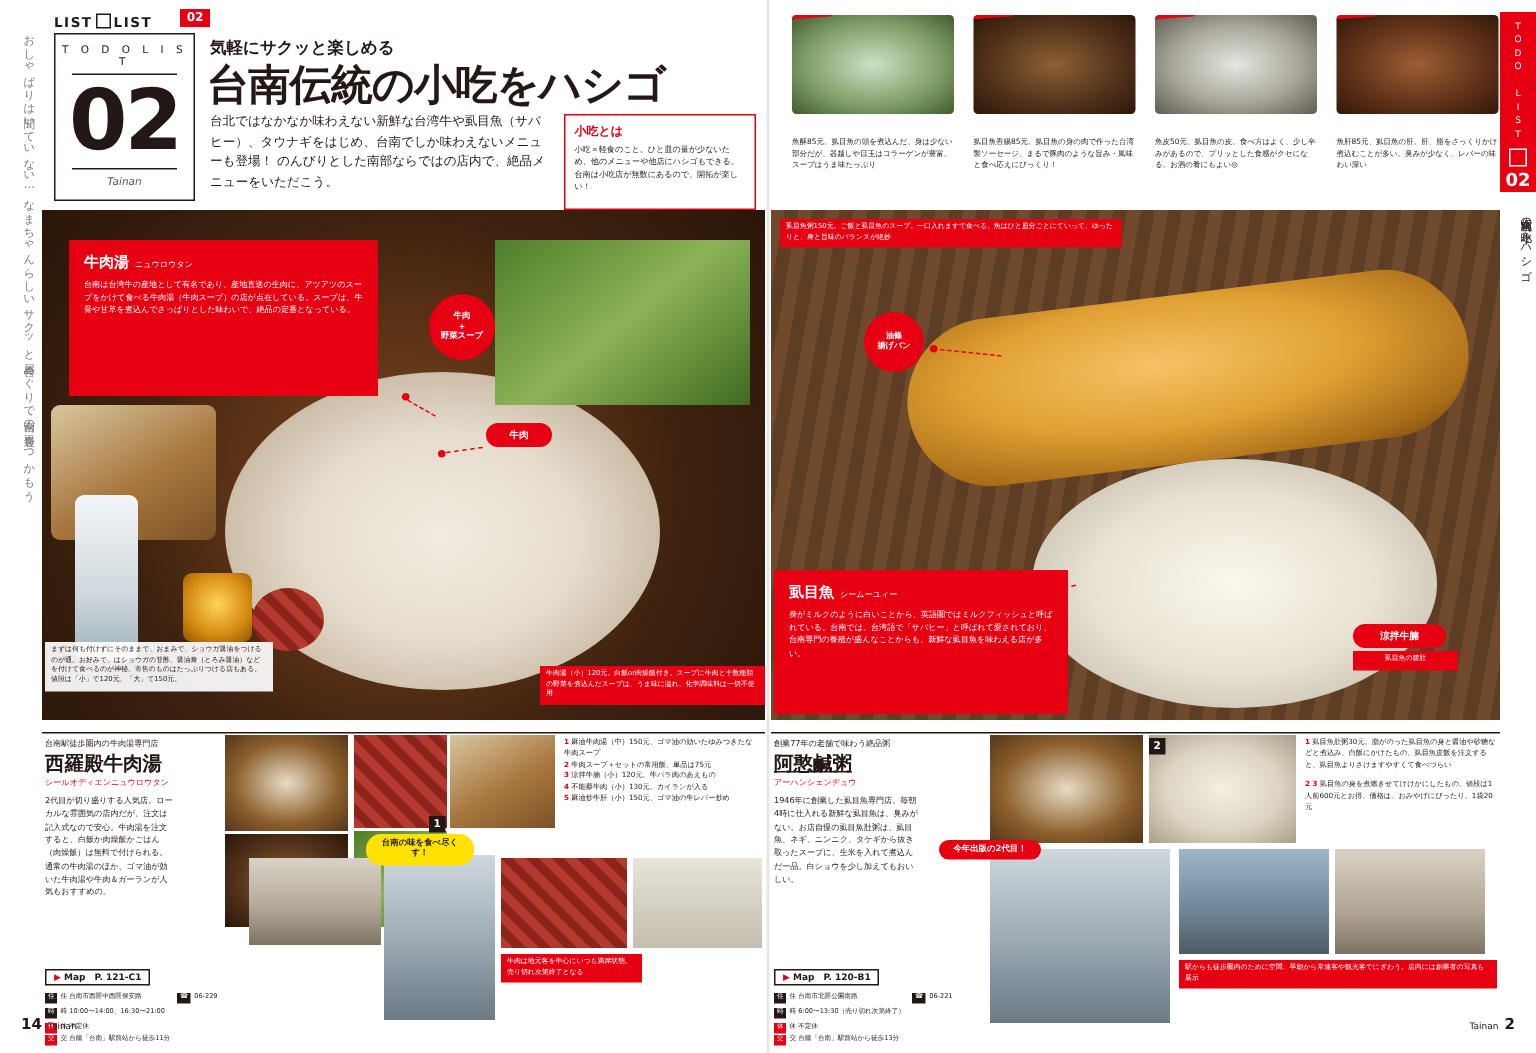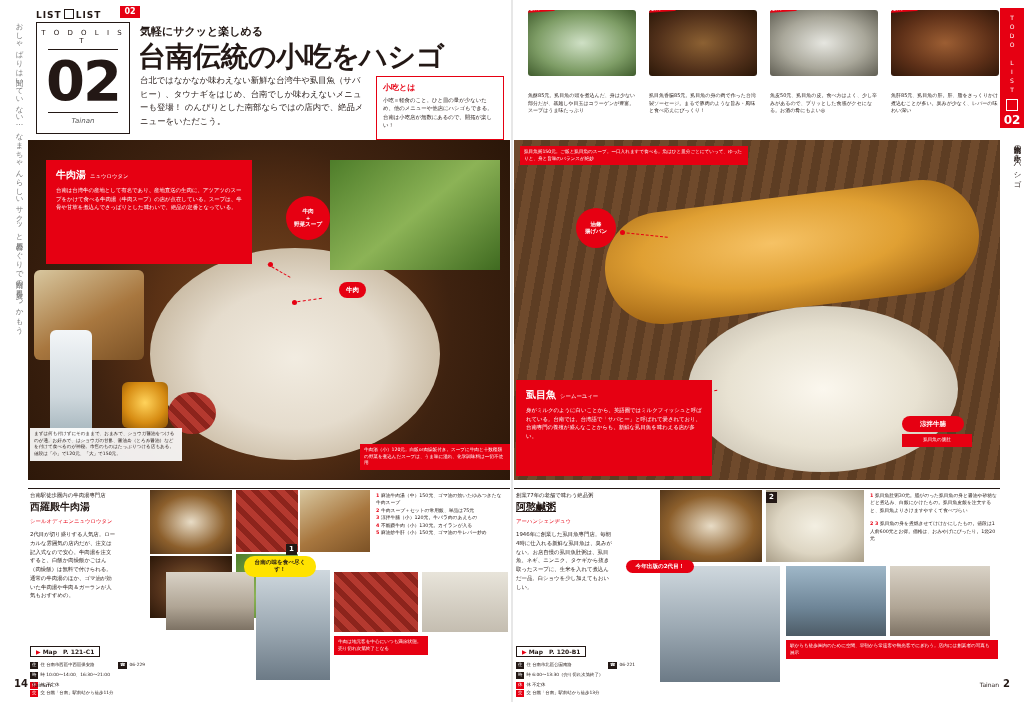--- a/index.html
+++ b/index.html
@@ -93,21 +93,21 @@
   .whitecap{position:absolute;background:rgba(255,255,255,.92);font-size:4.6px;line-height:1.45;color:#231815;padding:3px 4px;}
   .redcap{position:absolute;background:#e60012;color:#fff;font-size:4.6px;line-height:1.45;padding:3px 4px;}
 
   .dot{position:absolute;width:5px;height:5px;border-radius:50%;background:#e60012;}
   .leader{position:absolute;height:0;border-top:1px dashed #e60012;transform-origin:0 0;}
 
   
   .divider{position:absolute;background:#231815;height:1px;}
   .artnum{position:absolute;width:11px;height:11px;background:#231815;color:#fff;font-size:7px;font-weight:bold;text-align:center;line-height:11px;}
   .shop-sub{position:absolute;font-size:5.4px;color:#231815;}
-  .shop-name{position:absolute;font-size:10px;font-weight:bold;color:#231815;}
+  .shop-name{position:absolute;font-size:13px;font-weight:bold;color:#231815;}
   .shop-read{position:absolute;font-size:5.4px;color:#e60012;}
   .body-col{position:absolute;font-size:5.4px;line-height:1.62;color:#231815;}
   .map-pill{position:absolute;border:1px solid #231815;font-size:6px;font-weight:bold;padding:1px 5px;}
   .map-pill .pin{color:#e60012;margin-right:2px;}
   .info-line{position:absolute;font-size:4.4px;line-height:1.5;color:#231815;}
   .info-line .bar{display:inline-block;background:#231815;color:#fff;padding:0 2px;margin-right:2px;}
   .info-line .rbar{display:inline-block;background:#e60012;color:#fff;padding:0 2px;margin-right:2px;}
 
   .numlist{position:absolute;font-size:4.8px;line-height:1.55;color:#231815;}
   .numlist b{color:#e60012;}
@@ -198,21 +198,21 @@
   <div class="abs callout" style="left:46px;top:160px;width:206px;height:104px;padding:8px 10px;box-sizing:border-box;">
     <div class="ttl">
       <span>牛肉湯</span><span class="rdg">ニュウロウタン</span>
     </div>
     <p>台南は台湾牛の産地として有名であり、産地直送の生肉に、アツアツのスープをかけて食べる牛肉湯（牛肉スープ）の店が点在している。スープは、牛骨や甘草を煮込んでさっぱりとした味わいで、絶品の定番となっている。</p>
   </div>
 
   <div class="abs tagpill round" style="left:286px;top:196px;width:44px;height:44px;line-height:1.2;white-space:pre-line;font-size:5.6px;">牛肉
 ＋
 野菜スープ</div>
-  <div class="abs tagpill" style="left:339px;top:282px;width:27px;height:16px;">牛肉</div>
+  <div class="abs tagpill" style="left:324px;top:282px;width:44px;height:16px;">牛肉</div>
   <div class="abs dot" style="left:268px;top:262px;"></div>
   <div class="abs dot" style="left:292px;top:300px;"></div>
   <div class="abs leader" style="left:268px;top:264px;width:26px;transform:rotate(30deg);"></div>
   <div class="abs leader" style="left:292px;top:302px;width:30px;transform:rotate(-8deg);"></div>
 
   <div class="abs whitecap" style="left:30px;top:428px;width:144px;">まずは何も付けずにそのままで、おまみで、ショウガ醤油をつけるのが通。お好みで、はショウガの甘酢、醤油膏（とろみ醤油）などを付けて食べるのが神秘。市售のものはたっぷりつける店もある。値段は「小」で120元、「大」で150元。</div>
   <div class="abs redcap" style="left:360px;top:444px;width:142px;">牛肉湯（小）120元。白飯or肉燥飯付き。スープに牛肉と十数種類の野菜を煮込んだスープは、うま味に溢れ、化学調味料は一切不使用</div>
 
   <div class="abs photo ph-wood" style="left:514px;top:140px;width:486px;height:340px;"></div>
   <div class="abs photo ph-fried" style="left:604px;top:196px;width:376px;height:112px;border-radius:56px;transform:rotate(-7deg);"></div>

